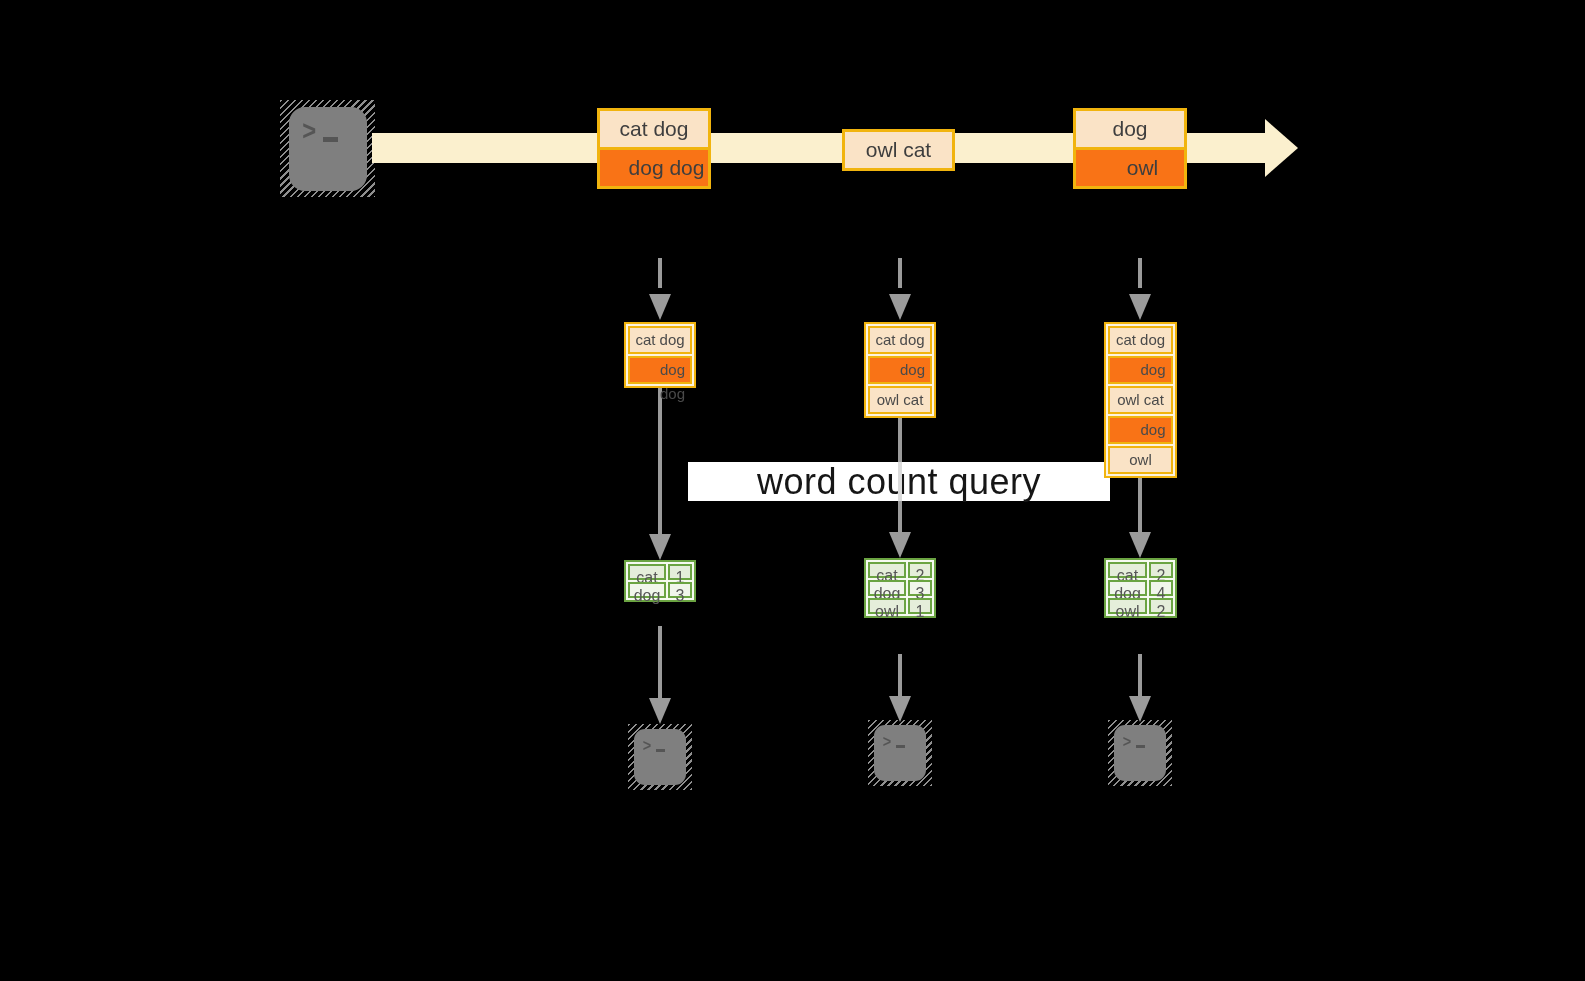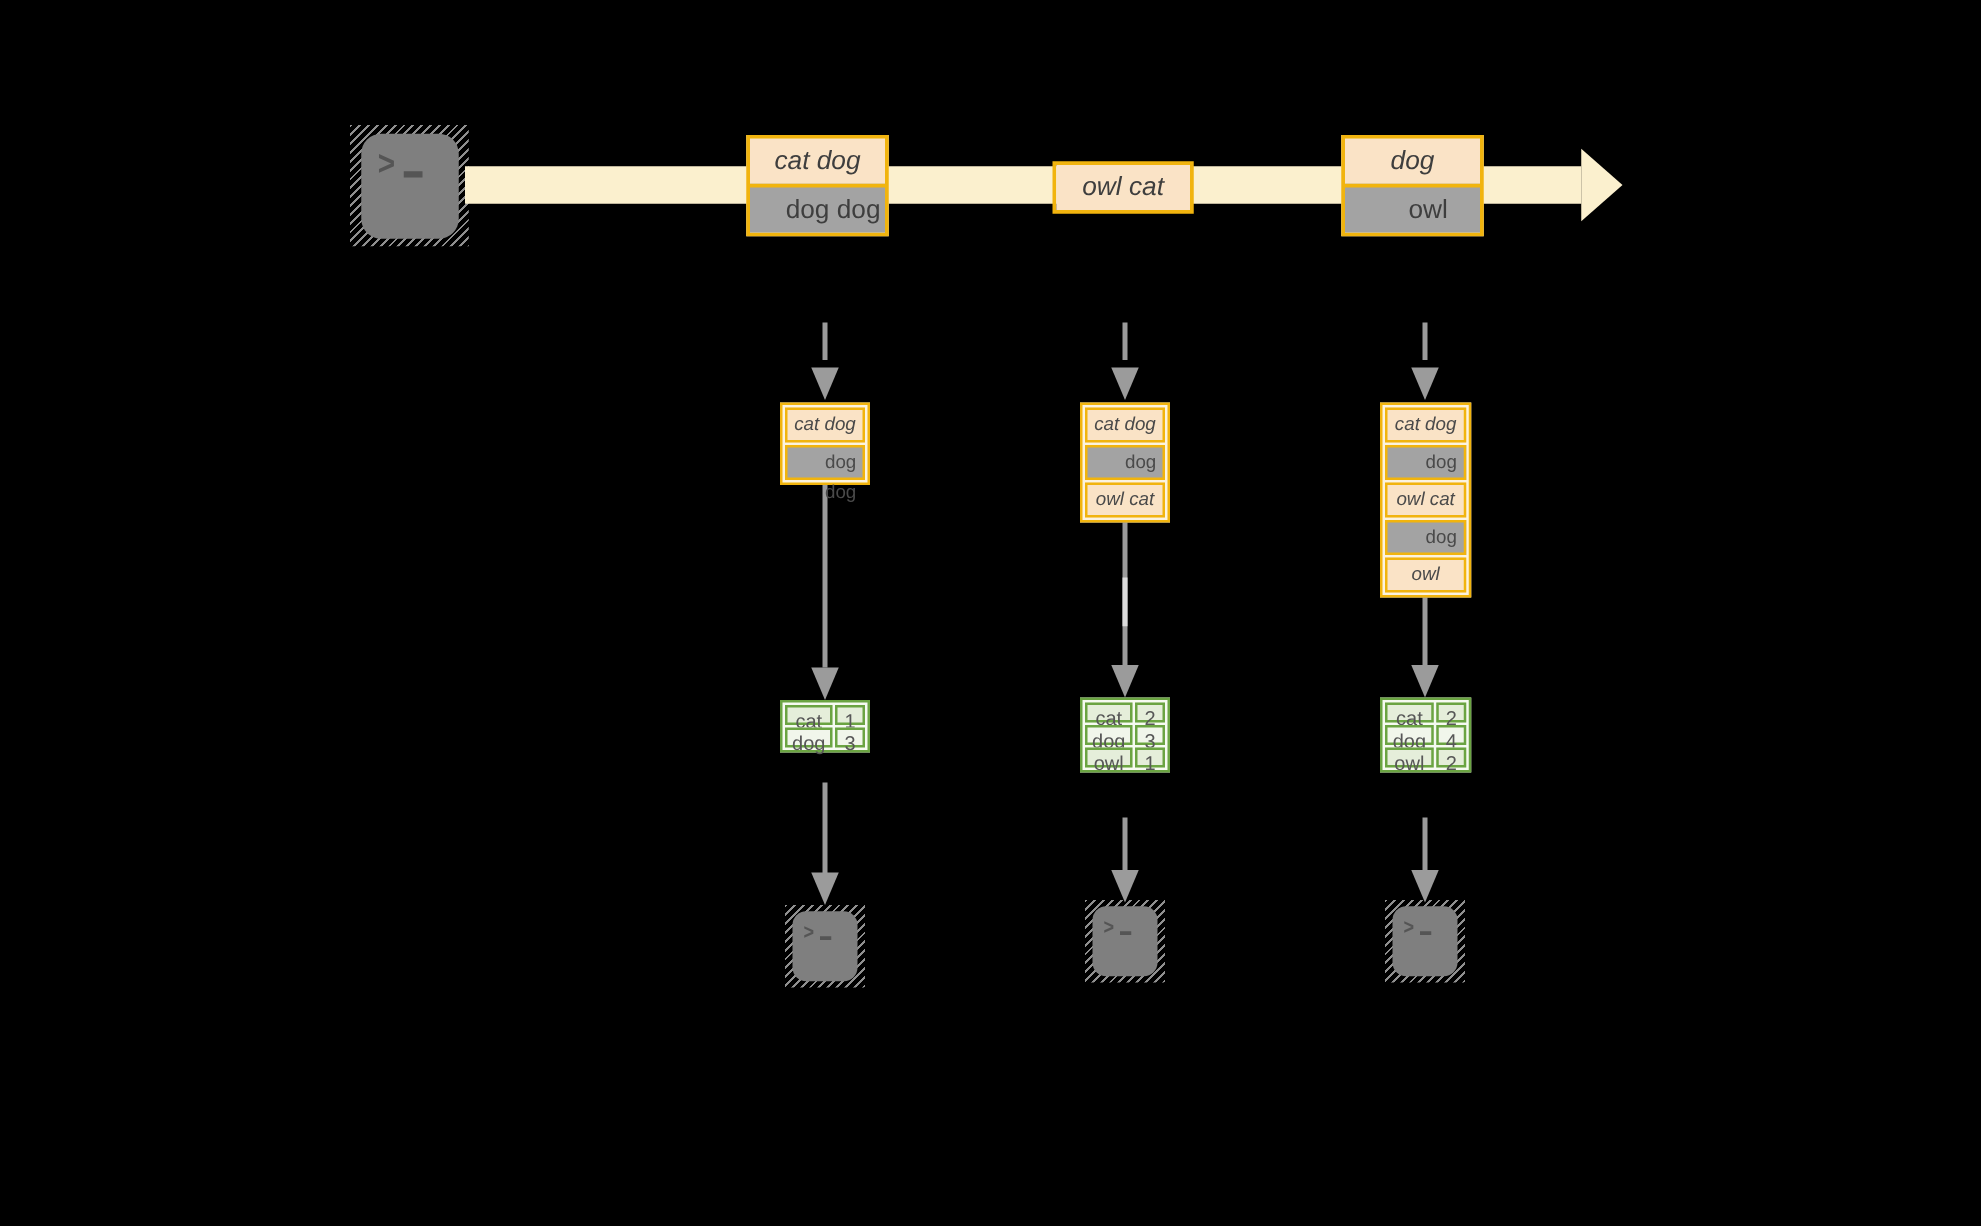--- a/index.html
+++ b/index.html
@@ -24,22 +24,22 @@
   .stream-head {
     position:absolute; width:0; height:0; z-index:1;
     border-top:29px solid transparent; border-bottom:29px solid transparent;
     border-left:33px solid #FBF0CE;
   }
 
   
   .obox { position:absolute; border:3px solid #F1B40E; box-sizing:border-box; z-index:6; background:#FDF4E3; }
   .obox .row { font-size:21px; color:#3E3E3E; text-align:center; line-height:36px; height:36px; }
   .obox .row + .row { border-top:3px solid #F1B40E; }
-  .fill-a { background:#FAE3C6;font-style:italic; }
-  .fill-b { background:#a3a3a3;padding-left:25px; }
+  .fill-a { background:#FAE3C6; }
+  .fill-b { background:#f97316;padding-left:25px; }
 
   
   .stack {
     position:absolute; border:2px solid #F1B40E; background:#FCF3DF; padding:2px;
     display:flex; flex-direction:column; gap:2px; box-sizing:border-box; z-index:6;
   }
   .stack .cell {
     border:2px solid #F1B40E; box-sizing:border-box; height:28px; line-height:24px;
     text-align:center; font-size:15px; color:#4A4A4A;
   }
@@ -125,20 +125,23 @@
     <div class="cell fill-a">owl</div>
   </div>
 
   <div class="vline" style="left:658px; top:388px; height:146px;"></div>
   <div class="tri-down" style="left:649px; top:534px;"></div>
   <div class="vline" style="left:898px; top:418px; height:114px;"></div>
   <div class="tri-down" style="left:889px; top:532px;"></div>
   <div class="vline" style="left:1138px; top:478px; height:54px;"></div>
   <div class="tri-down" style="left:1129px; top:532px;"></div>
 
+  <div class="qband">
+    <span>word count query</span>
+  </div>
   <div class="band-line"></div>
 
   <div class="gtable" style="left:624px; top:560px; width:72px;">
     <div class="cell gfill-a">cat</div>
     <div class="cell gfill-a">1</div>
     <div class="cell gfill-b">dog</div>
     <div class="cell gfill-b">3</div>
   </div>
   <div class="gtable" style="left:864px; top:558px; width:72px;">
     <div class="cell gfill-a">cat</div>

